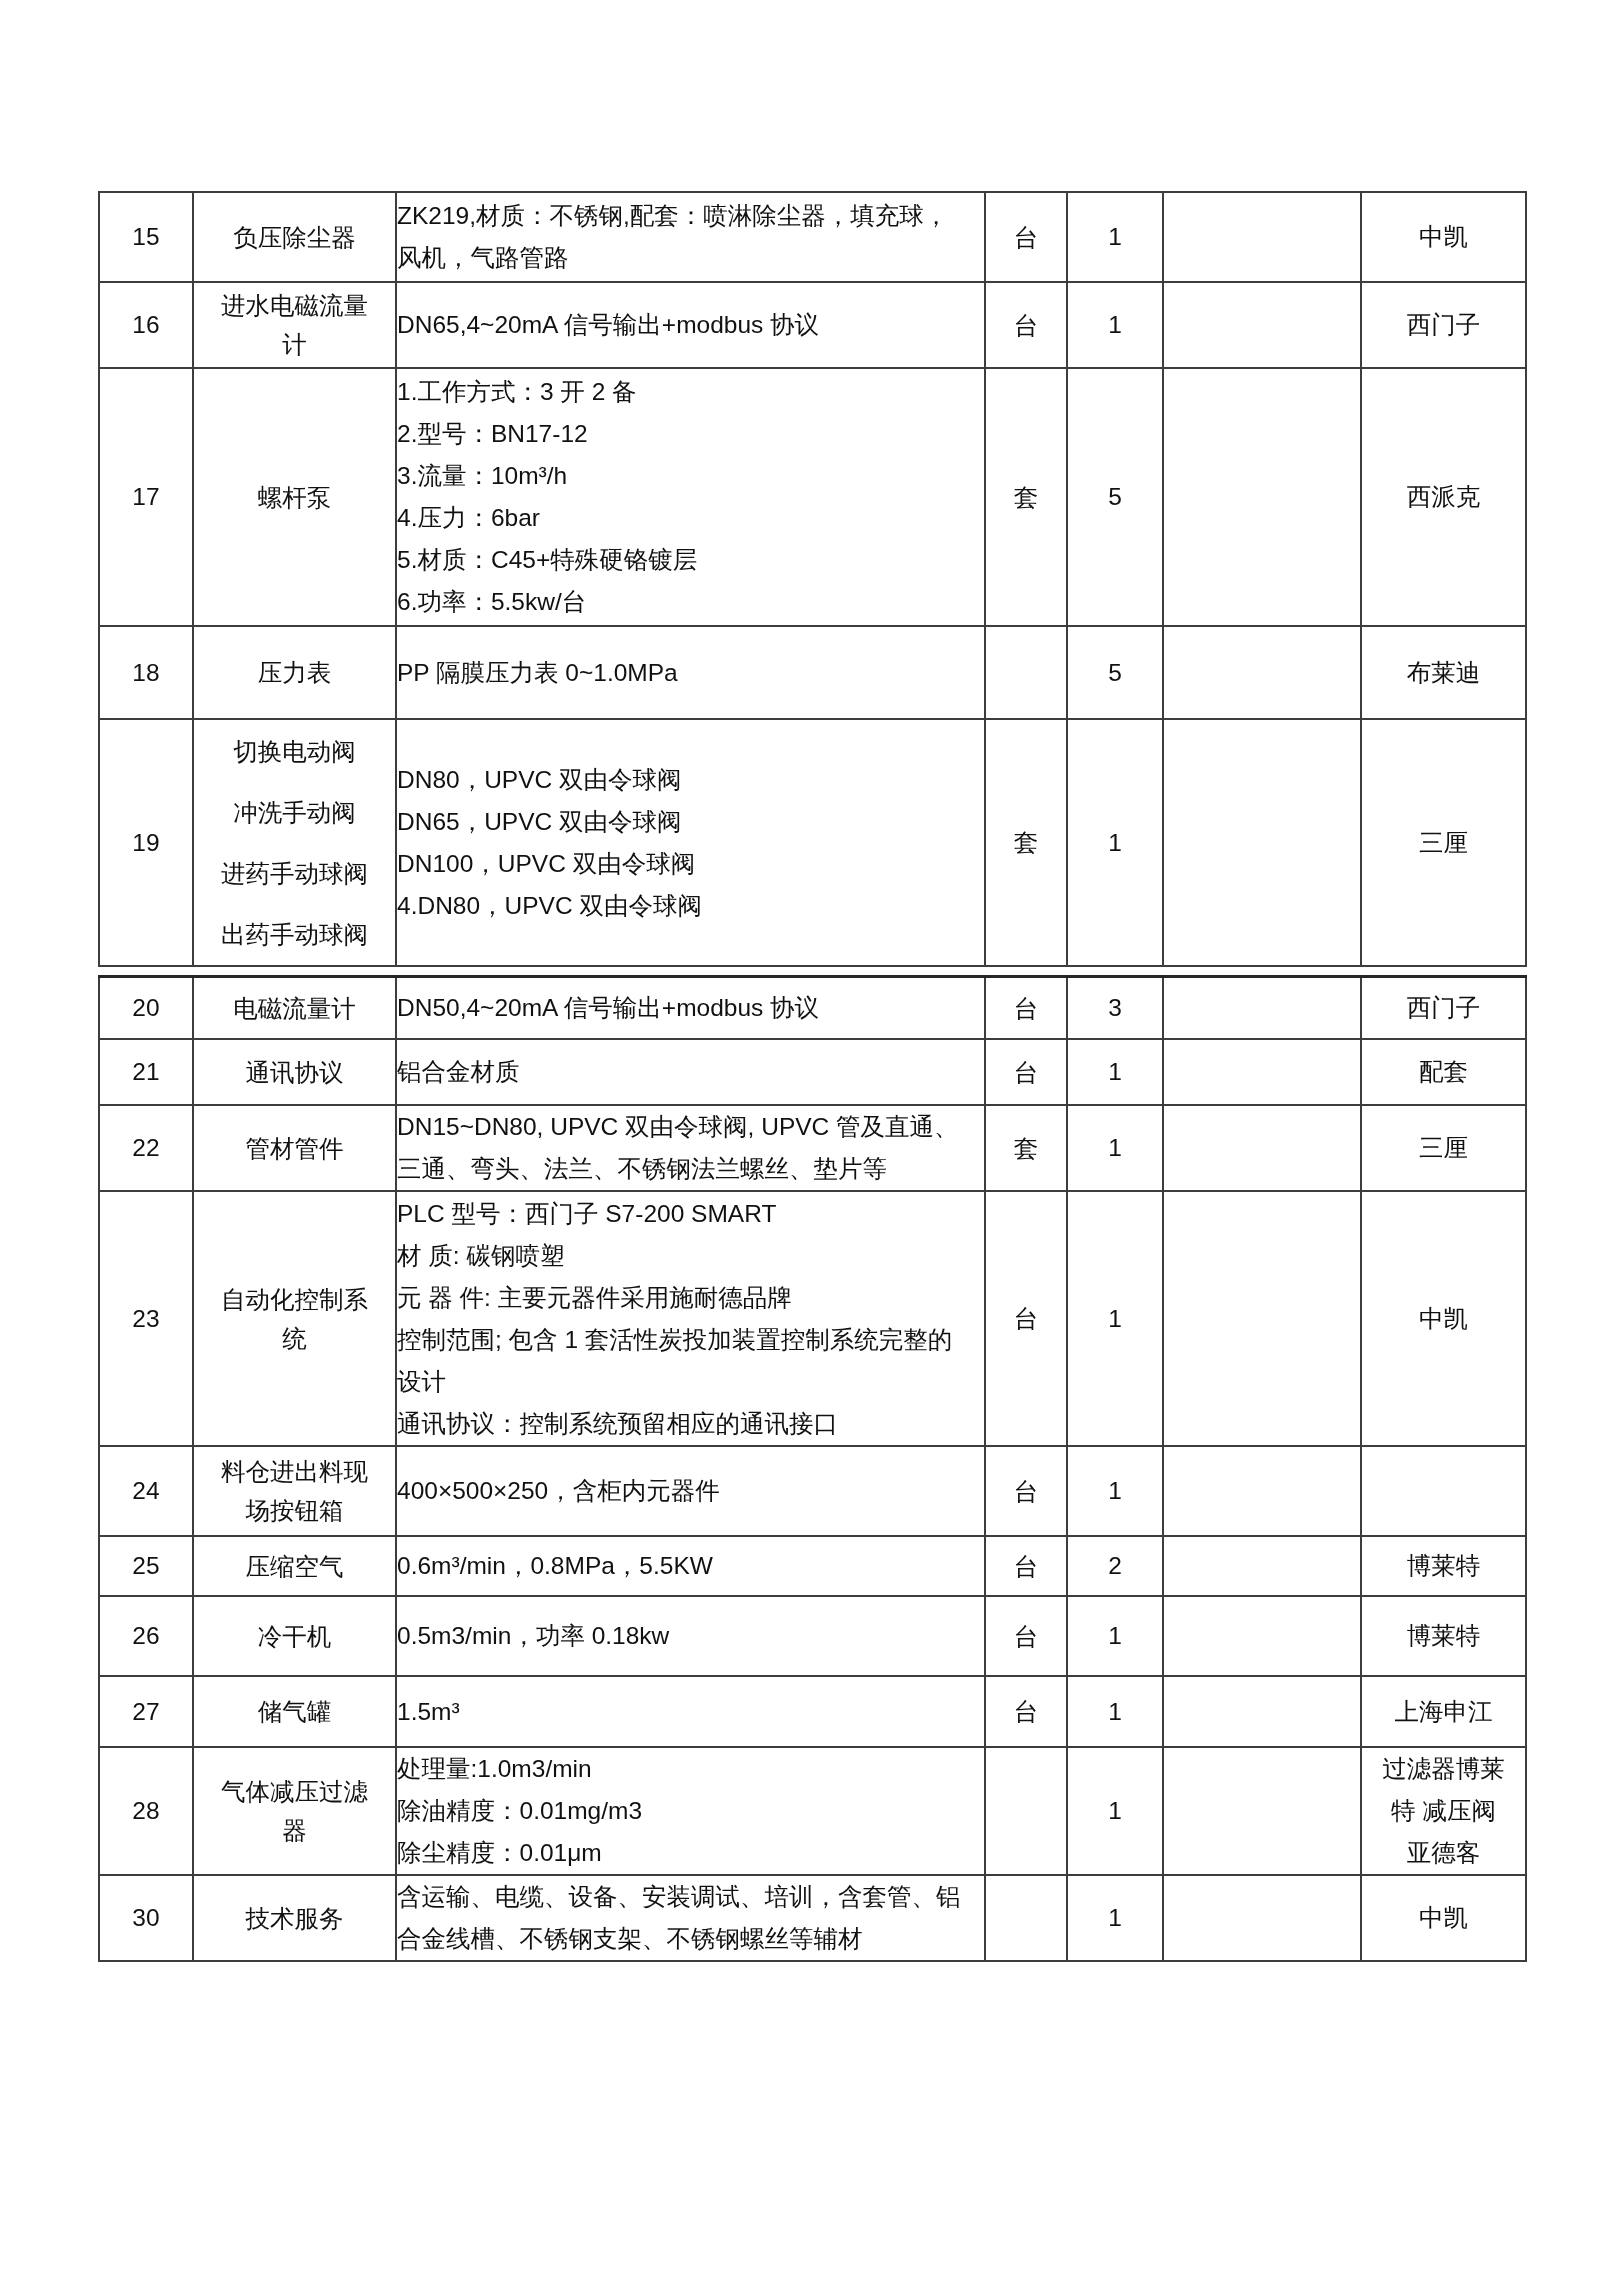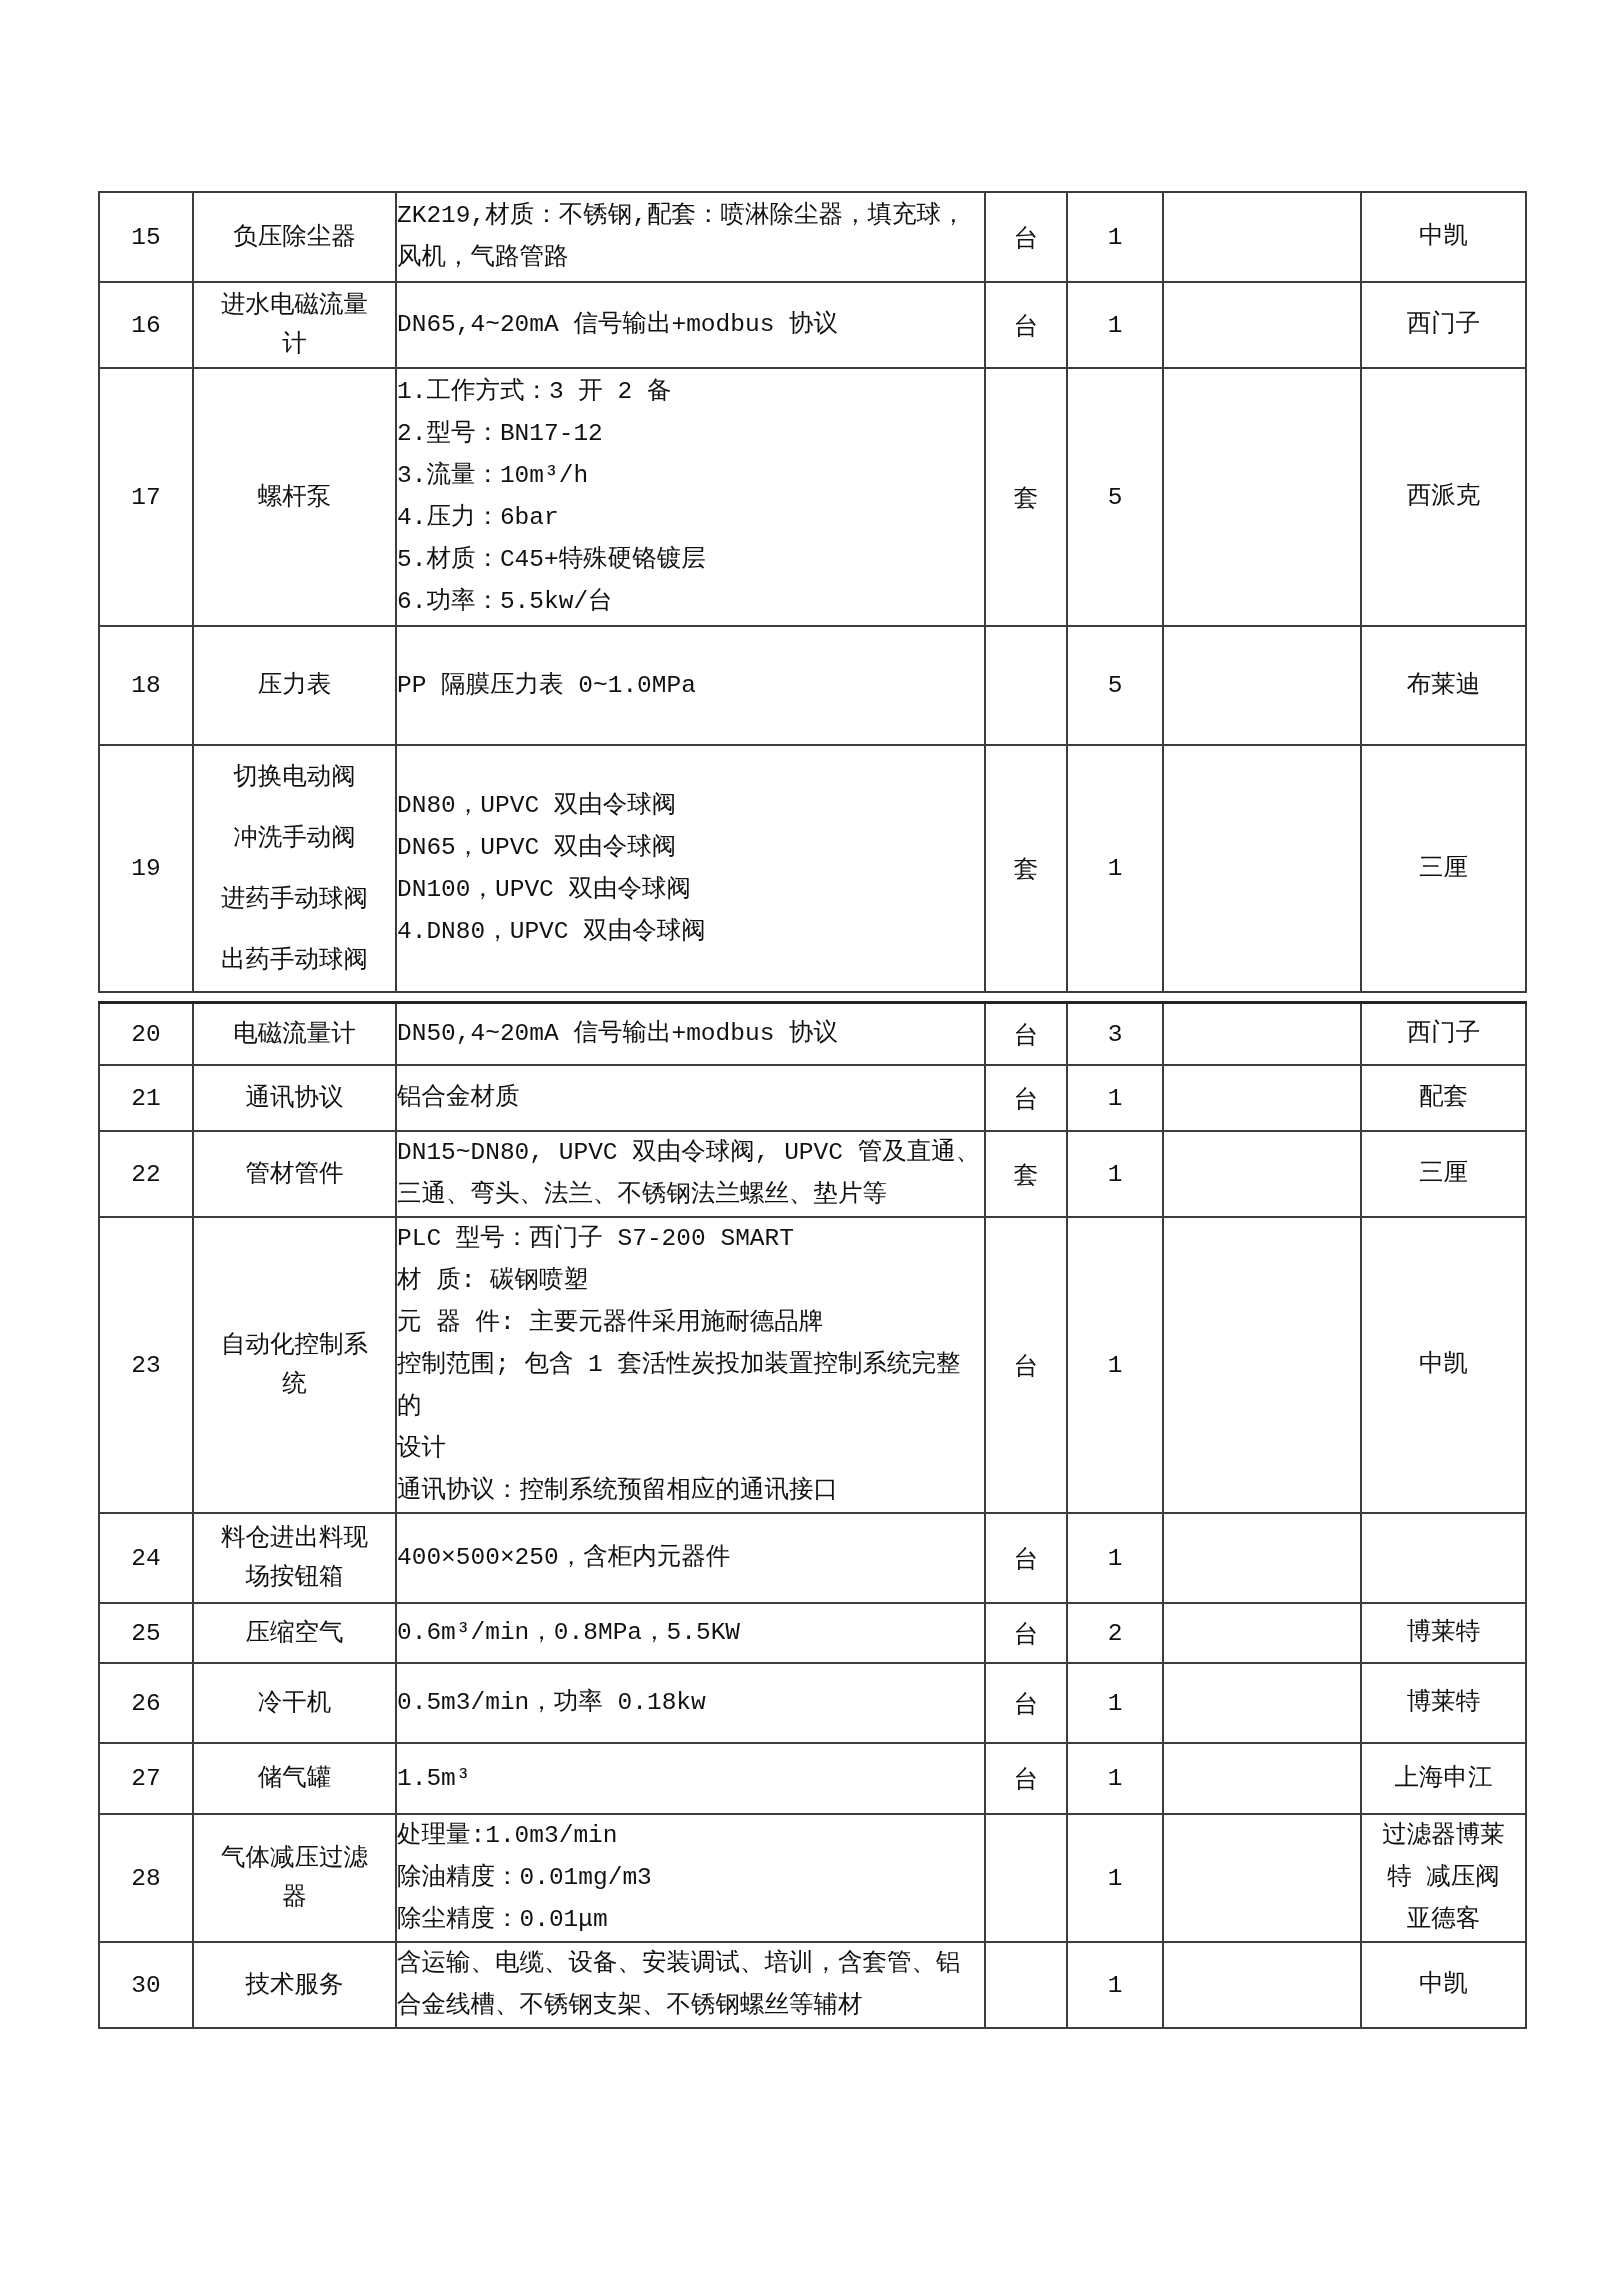--- a/index.html
+++ b/index.html
@@ -1,21 +1,21 @@
 <!DOCTYPE html>
 <html><head>
 <meta charset="utf-8">
 <style>
   html,body{margin:0;padding:0;background:#ffffff;}
   .page{
     position:relative;
     width:1621px;
     height:2293px;
     background:#ffffff;
-    font-family:Liberation Mono, monospace;
+    font-family:Liberation Sans, sans-serif;
     color:#111111;
     overflow:hidden;
   }
   .table-wrap{
     position:absolute;
     left:98px;
     top:191px;
     width:1427px;
   }
   table.doc{
@@ -106,21 +106,21 @@
               <div class="spec-para">3.流量：10m³/h</div>
               <div class="spec-para">4.压力：6bar</div>
               <div class="spec-para">5.材质：C45+特殊硬铬镀层</div>
               <div class="spec-para">6.功率：5.5kw/台</div>
             </td>
             <td class="c-unit">套</td>
             <td class="c-qty">5</td>
             <td class="c-note"></td>
             <td class="c-brand">西派克</td>
           </tr>
-          <tr style="height: 119px;">
+          <tr style="height: 93px;">
             <td class="c-no">18</td>
             <td class="c-name">压力表</td>
             <td class="c-spec">
               <div class="spec-para">PP 隔膜压力表 0~1.0MPa</div>
             </td>
             <td class="c-unit"></td>
             <td class="c-qty">5</td>
             <td class="c-note"></td>
             <td class="c-brand">布莱迪</td>
           </tr>

